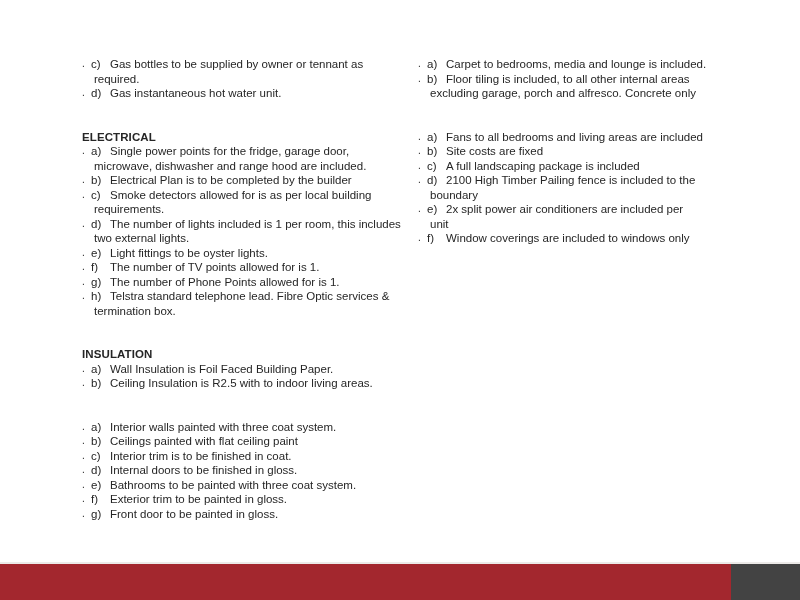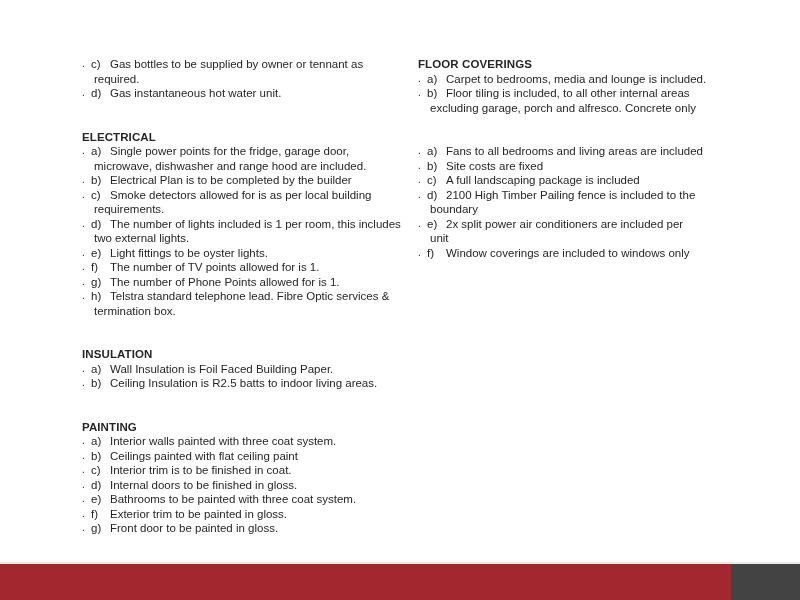--- a/index.html
+++ b/index.html
@@ -146,25 +146,24 @@
       <div class="section">
         <div class="section-heading">INSULATION</div>
         <div class="item">
           <span class="bullet">.</span>
           <span class="label">a)</span>
           <div class="item-text">Wall Insulation is Foil Faced Building Paper.</div>
         </div>
         <div class="item">
           <span class="bullet">.</span>
           <span class="label">b)</span>
-          <div class="item-text">Ceiling Insulation is R2.5 batts to indoor living areas.</div>
-        </div>
-      </div>
-      <div class="section">
-        <div class="section-heading">PAINTING</div>
+          <div class="item-text">Ceiling Insulation is R2.5 with to indoor living areas.</div>
+        </div>
+      </div>
+      <div class="section">
         <div class="item">
           <span class="bullet">.</span>
           <span class="label">a)</span>
           <div class="item-text">Interior walls painted with three coat system.</div>
         </div>
         <div class="item">
           <span class="bullet">.</span>
           <span class="label">b)</span>
           <div class="item-text">Ceilings painted with flat ceiling paint</div>
         </div>
@@ -190,21 +189,20 @@
         </div>
         <div class="item">
           <span class="bullet">.</span>
           <span class="label">g)</span>
           <div class="item-text">Front door to be painted in gloss.</div>
         </div>
       </div>
     </div>
   <div class="col col-right">
       <div class="section">
-        <div class="section-heading">FLOOR COVERINGS</div>
         <div class="item">
           <span class="bullet">.</span>
           <span class="label">a)</span>
           <div class="item-text">Carpet to bedrooms, media and lounge is included.</div>
         </div>
         <div class="item">
           <span class="bullet">.</span>
           <span class="label">b)</span>
           <div class="item-text">Floor tiling is included, to all other internal areas
 excluding garage, porch and alfresco. Concrete only</div>

